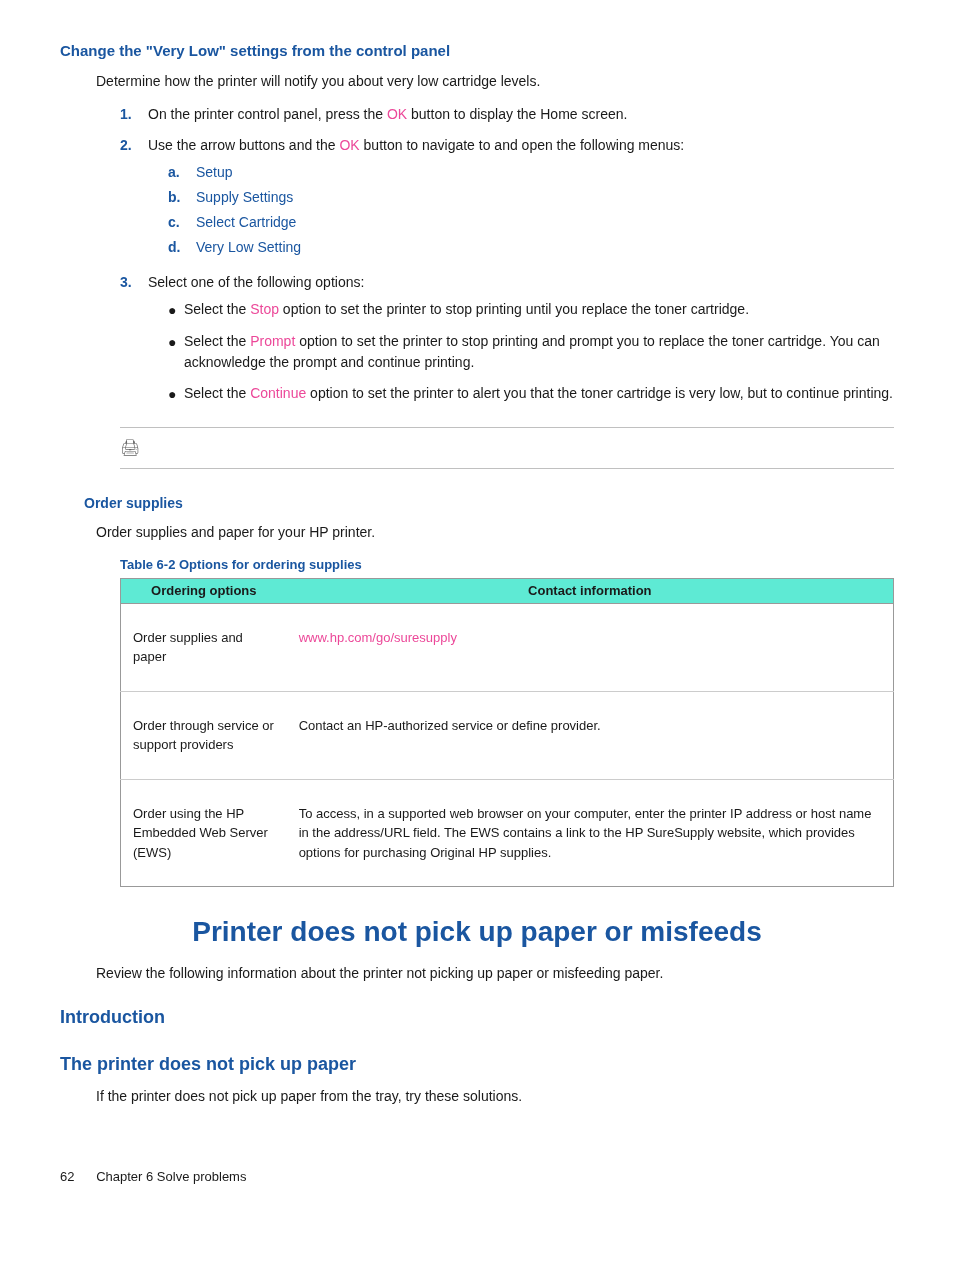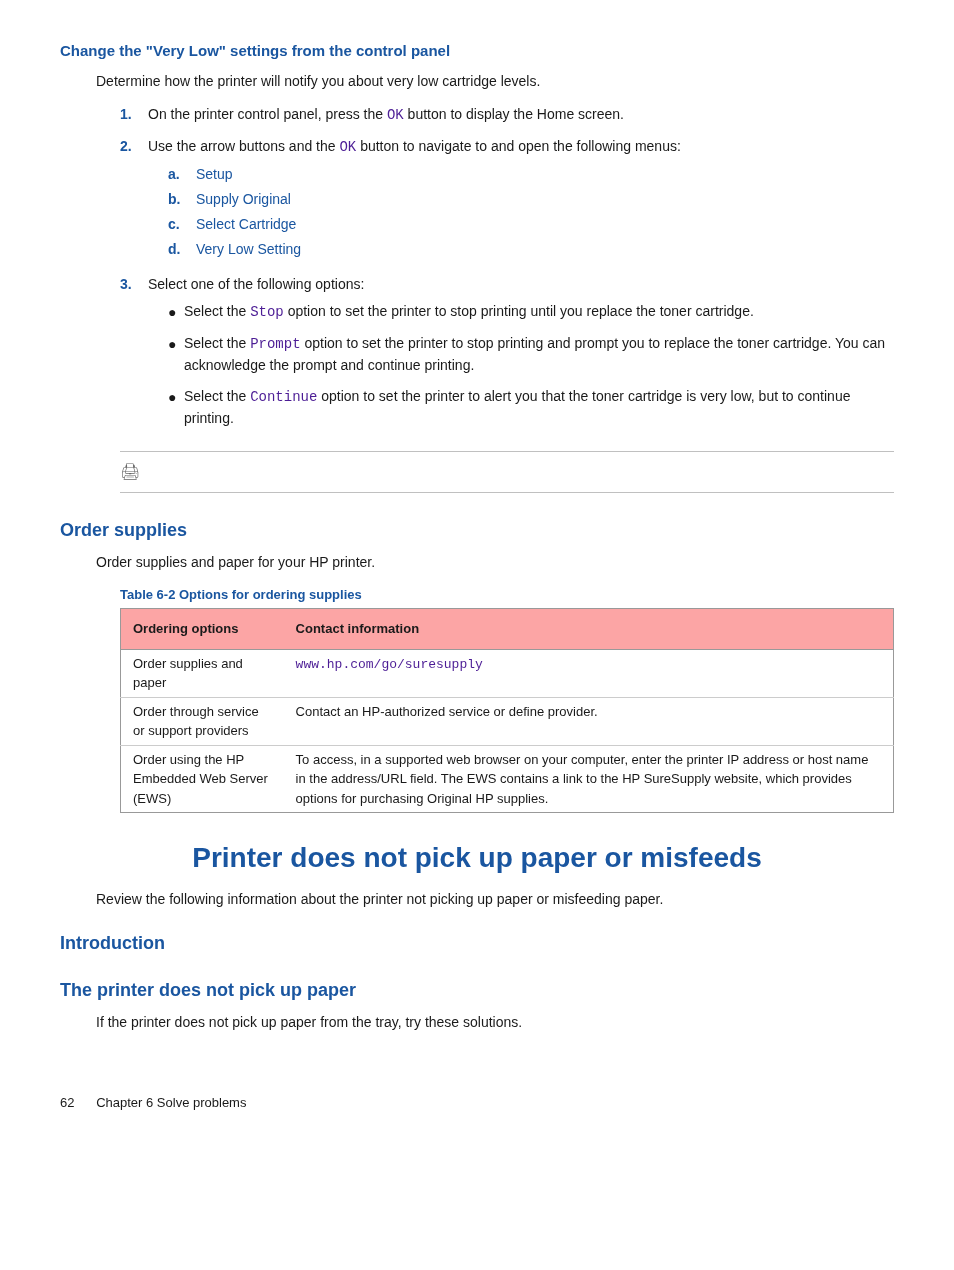--- a/index.html
+++ b/index.html
@@ -77,23 +77,22 @@
       color: #1a1a1a;
       min-width: 16px;
       margin-top: 1px;
     }
 
     .bullet-text {
       color: #1a1a1a;
     }
 
     .link {
-      color: #4c1d95;
+      color: #ec4899;
       text-decoration: none;
-      font-family: Liberation Mono, monospace;
     }
 
     .note-box {
       display: flex;
       align-items: flex-start;
       border-top: 1px solid #c0c0c0;
       border-bottom: 1px solid #c0c0c0;
       padding: 8px 0;
       margin: 12px 0 24px 60px;
       gap: 8px;
@@ -128,30 +127,30 @@
     .supply-table {
       width: calc(100% - 60px);
       margin-left: 60px;
       border-collapse: collapse;
       border: 1px solid #999;
       margin-top: 4px;
       margin-bottom: 24px;
     }
 
     .supply-table th {
-      background: #fca5a5;
+      background: #5eead4;
       font-weight: bold;
       font-size: 13px;
-      padding: 10px 12px;
-      text-align: left;
+      padding: 2px 12px;
+      text-align: center;
       border-bottom: 1px solid #999;
     }
 
     .supply-table td {
-      padding: 4px 12px;
+      padding: 24px 12px;
       vertical-align: top;
       font-size: 13px;
       border-bottom: 1px solid #ccc;
     }
 
     .supply-table tr:last-child td {
       border-bottom: none;
     }
 
     .big-section-heading {
@@ -206,21 +205,21 @@
         <div>
           <span>Use the arrow buttons and the </span><span class="link">OK</span><span> button to navigate to and open the following menus:</span>
         </div>
         <div class="alpha-list">
           <div class="alpha-item">
             <span class="alpha-label">a.</span>
             <span class="alpha-value">Setup</span>
           </div>
           <div class="alpha-item">
             <span class="alpha-label">b.</span>
-            <span class="alpha-value">Supply Original</span>
+            <span class="alpha-value">Supply Settings</span>
           </div>
           <div class="alpha-item">
             <span class="alpha-label">c.</span>
             <span class="alpha-value">Select Cartridge</span>
           </div>
           <div class="alpha-item">
             <span class="alpha-label">d.</span>
             <span class="alpha-value">Very Low Setting</span>
           </div>
         </div>
@@ -256,21 +255,21 @@
       </div>
     </div>
   </div>
 
   <div class="note-box">
     <span class="note-icon">🖨</span>
   </div>
 </div>
 
 <div class="section-block order-section">
-  <div class="section-heading" style="font-size:18px;">Order supplies</div>
+  <div class="section-heading" style="font-size:14px;margin-left:24px;">Order supplies</div>
   <div class="intro-text">Order supplies and paper for your HP printer.</div>
 
   <div class="table-caption">Table 6-2  Options for ordering supplies</div>
 
   <table class="supply-table">
     <thead>
       <tr>
         <th>Ordering options</th>
         <th>Contact information</th>
       </tr>

